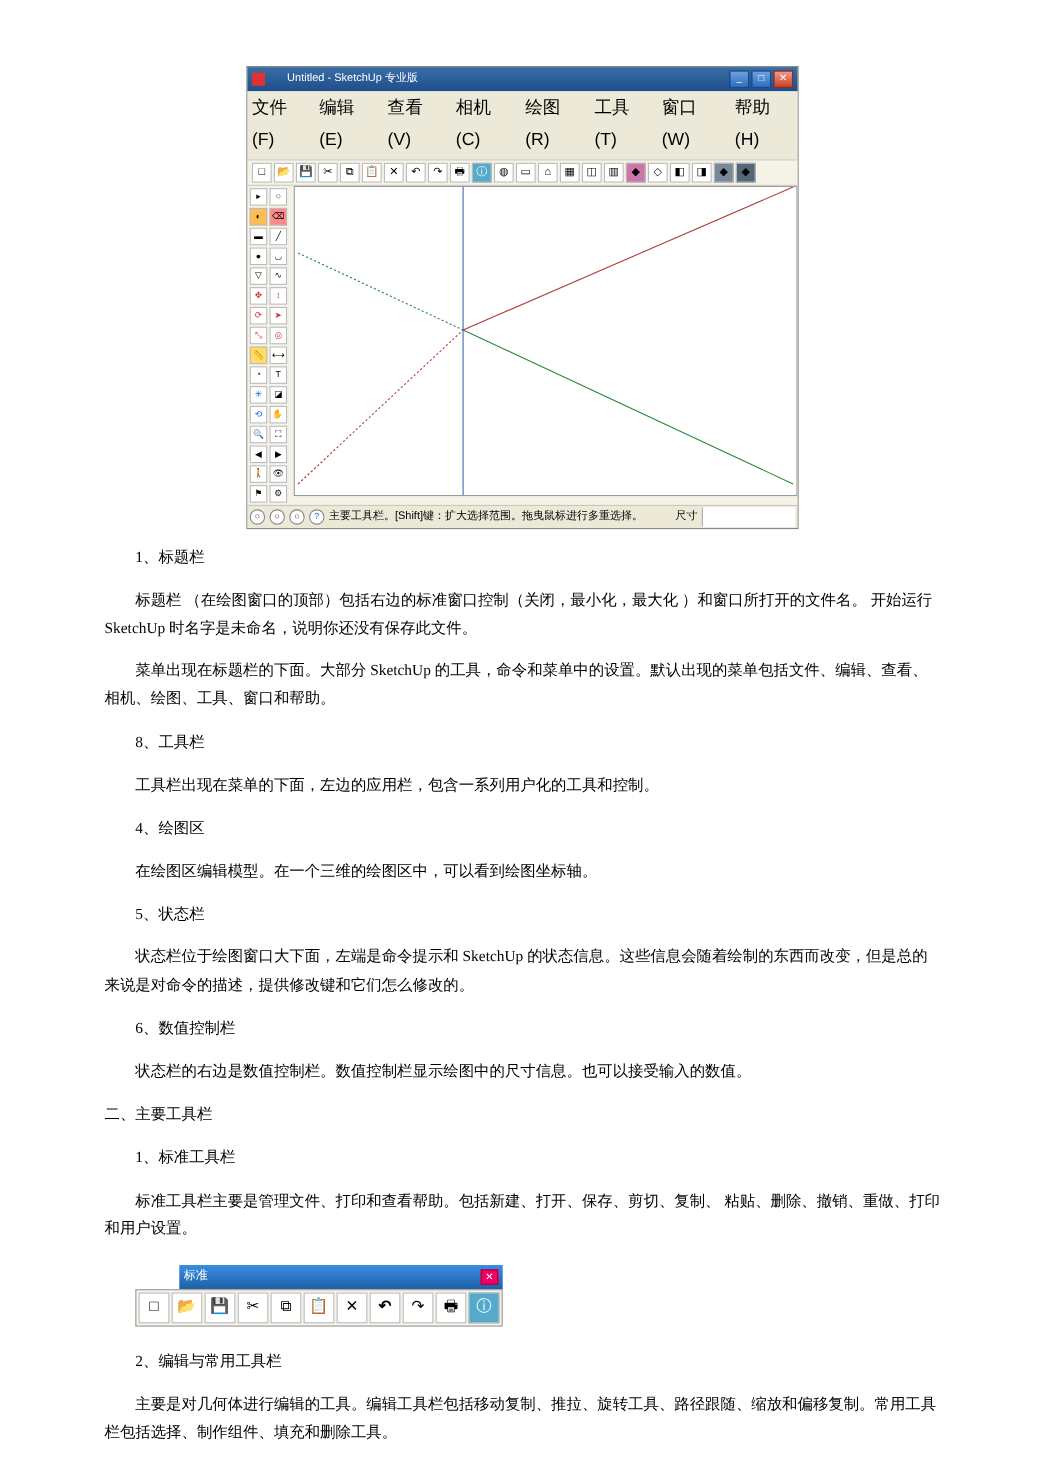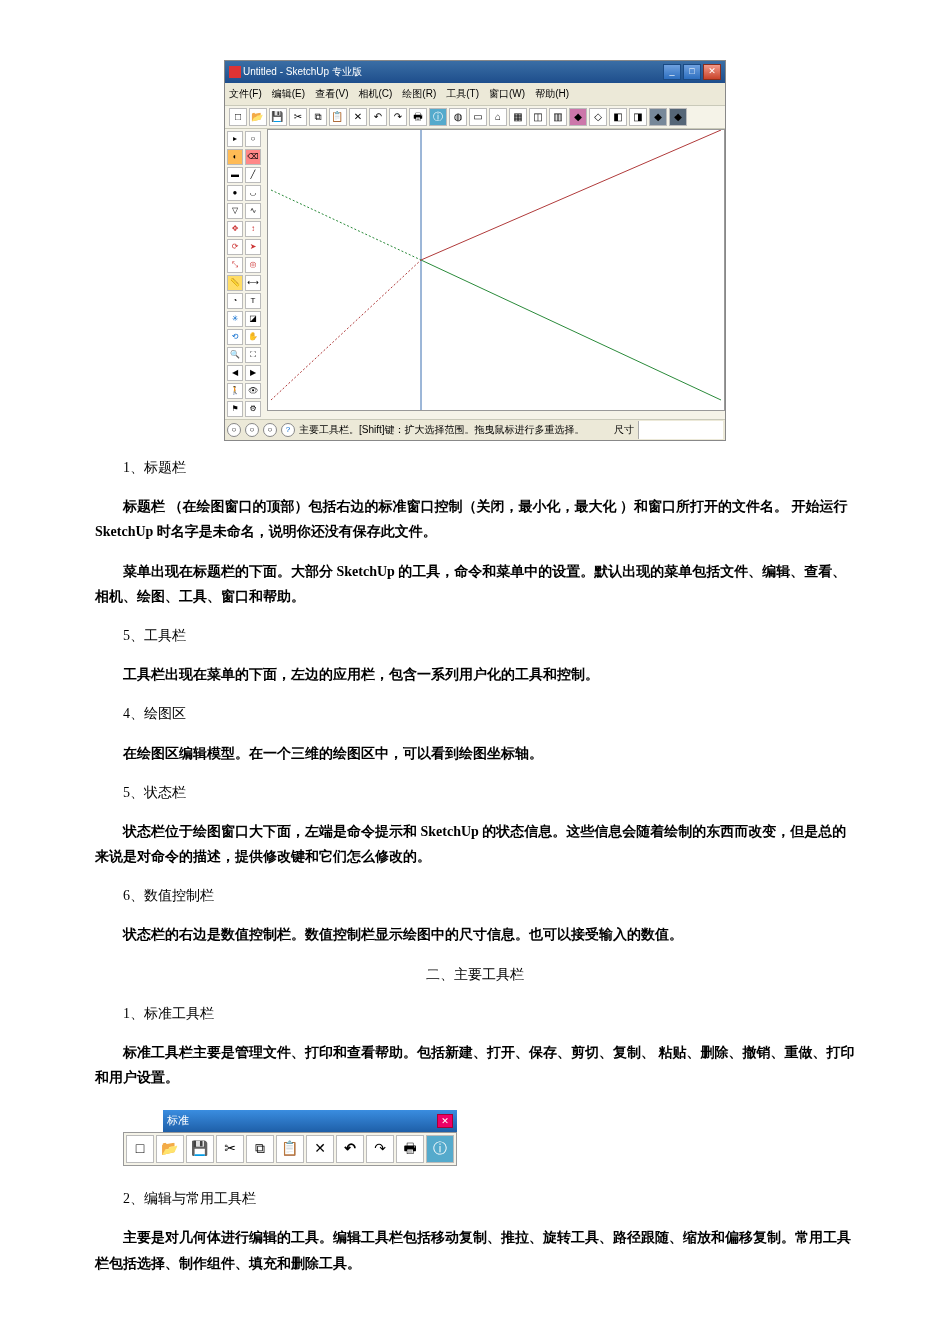--- a/index.html
+++ b/index.html
@@ -24,33 +24,33 @@
   }
   .su-titlebar {
     background: linear-gradient(#3a6ea5, #1e4e8c);
     color: #fff;
     font-size: 10px;
     padding: 2px 4px;
     display: flex;
     align-items: center;
     justify-content: space-between;
   }
-  .su-titlebar-left { display: flex; align-items: center; gap: 2px; }
+  .su-titlebar-left { display: flex; align-items: center; gap: 20px; }
   .su-app-icon { width: 12px; height: 12px; background: #d33; }
   .su-winbtns { display: flex; gap: 2px; }
   .su-winbtn {
     width: 16px; height: 14px;
     background: linear-gradient(#6fa1e0, #2d6fc0);
     border: 1px solid #1a4a84;
     font-size: 9px; line-height: 12px; text-align: center; color: #fff;
   }
   .su-winbtn.close { background: linear-gradient(#f39a8a, #c9432a); border-color: #8a2e1d; }
   .su-menubar {
     background: #ece9d8;
-    font-size: 10px;
+    font-size: 16px;
     padding: 2px 4px;
     display: flex;
     gap: 10px;
     border-bottom: 1px solid #c9c9b9;
     color: #000;
   }
   .su-toolbar-top {
     background: #f5f3e8;
     padding: 2px 4px;
     display: flex;
@@ -93,22 +93,22 @@
     padding: 1px 2px;
     align-items: center;
     gap: 4px;
     color: #000;
   }
   .st-circ { width: 12px; height: 12px; border-radius: 50%; border: 1px solid #888; background: #fff; font-size: 8px; text-align: center; line-height: 12px; }
   .st-help { flex: 1; }
   .st-dim { width: 80px; border-left: 1px solid #aaa; padding-left: 4px; background: #fff; }
 
   .section-num { text-indent: 2em; }
-  .para { text-indent: 2em; font-weight: bold; }
-  .para-noindent { text-indent: 0; text-align: center; }
+  .para { text-indent: 2em; }
+  .para-noindent { text-indent: 0; }
 
   .mini-tb {
     display: inline-block;
     margin: 6px 0 6px 2em;
   }
   .mini-tb-header {
     background: linear-gradient(#3a8de0, #1e5fa8);
     color: #fff;
     font-size: 11px;
     padding: 1px 4px;
@@ -272,21 +272,21 @@
       <div class="st-dim">&nbsp;</div>
     </div>
   </div>
 
   
   <p class="section-num">1、标题栏</p>
   <p class="para">标题栏 （在绘图窗口的顶部）包括右边的标准窗口控制（关闭，最小化，最大化 ）和窗口所打开的文件名。 开始运行 SketchUp 时名字是未命名，说明你还没有保存此文件。</p>
 
   <p class="para">菜单出现在标题栏的下面。大部分 SketchUp 的工具，命令和菜单中的设置。默认出现的菜单包括文件、编辑、查看、相机、绘图、工具、窗口和帮助。</p>
 
-  <p class="section-num">5、工具栏</p>
+  <p class="section-num">8、工具栏</p>
   <p class="para">工具栏出现在菜单的下面，左边的应用栏，包含一系列用户化的工具和控制。</p>
 
   <p class="section-num">4、绘图区</p>
   <p class="para">在绘图区编辑模型。在一个三维的绘图区中，可以看到绘图坐标轴。</p>
 
   <p class="section-num">5、状态栏</p>
   <p class="para">状态栏位于绘图窗口大下面，左端是命令提示和 SketchUp 的状态信息。这些信息会随着绘制的东西而改变，但是总的来说是对命令的描述，提供修改键和它们怎么修改的。</p>
 
   <p class="section-num">6、数值控制栏</p>
   <p class="para">状态栏的右边是数值控制栏。数值控制栏显示绘图中的尺寸信息。也可以接受输入的数值。</p>

